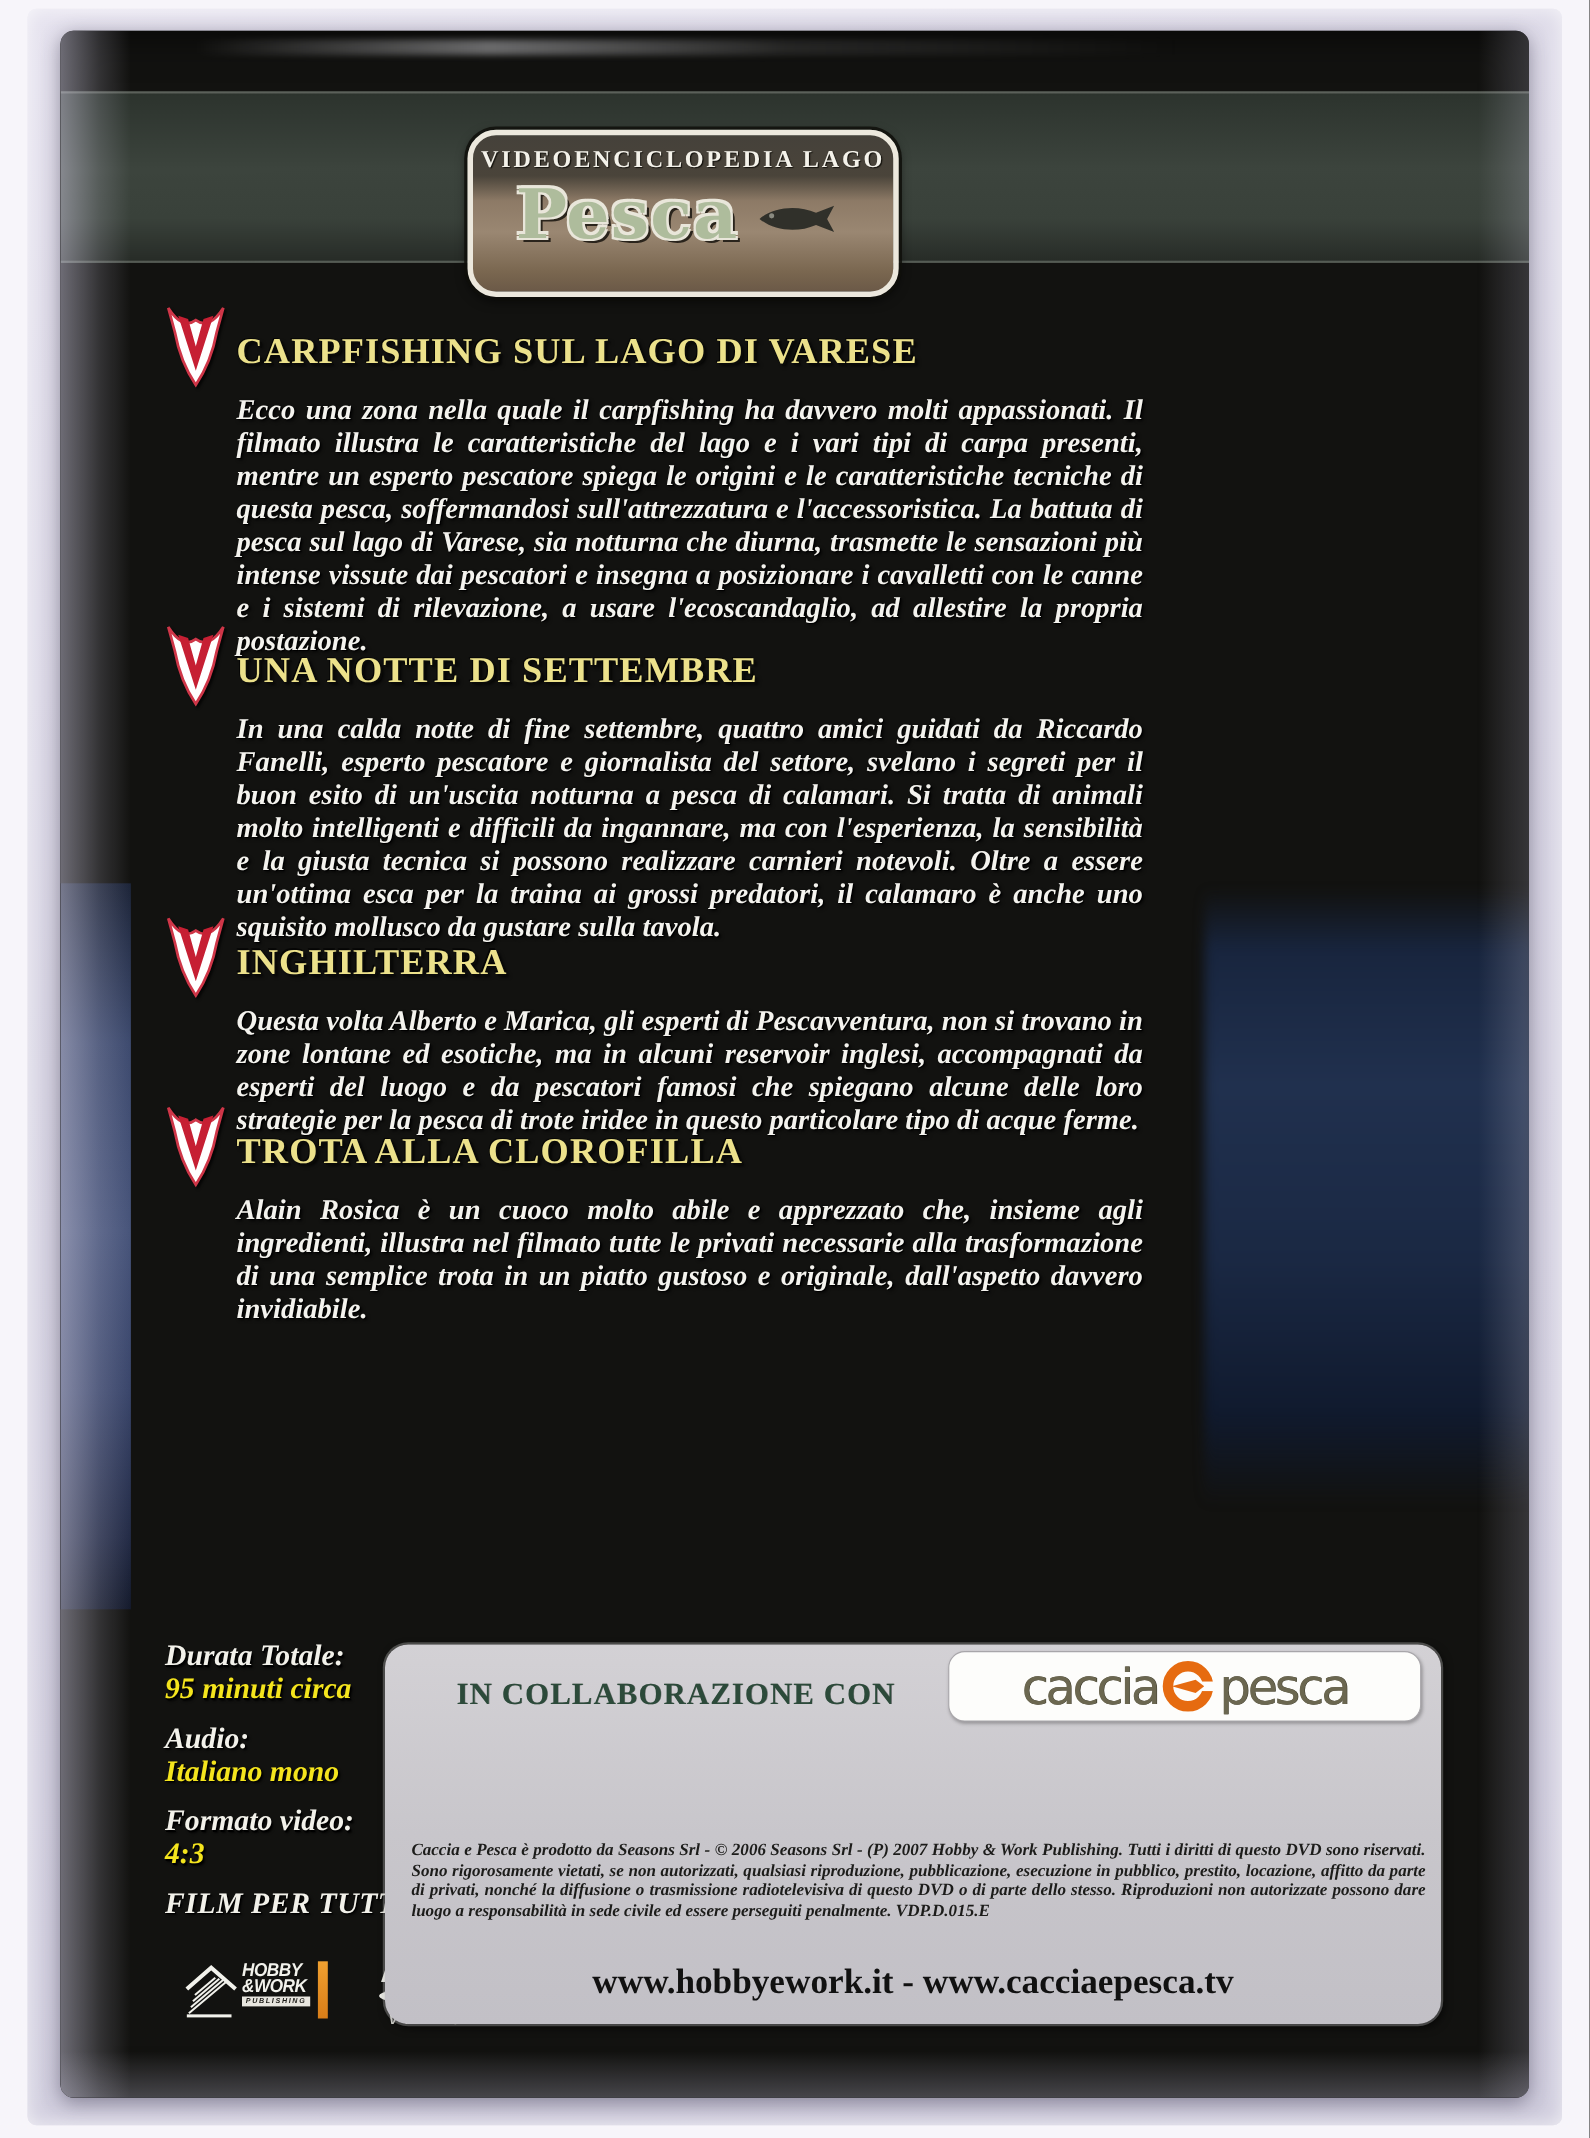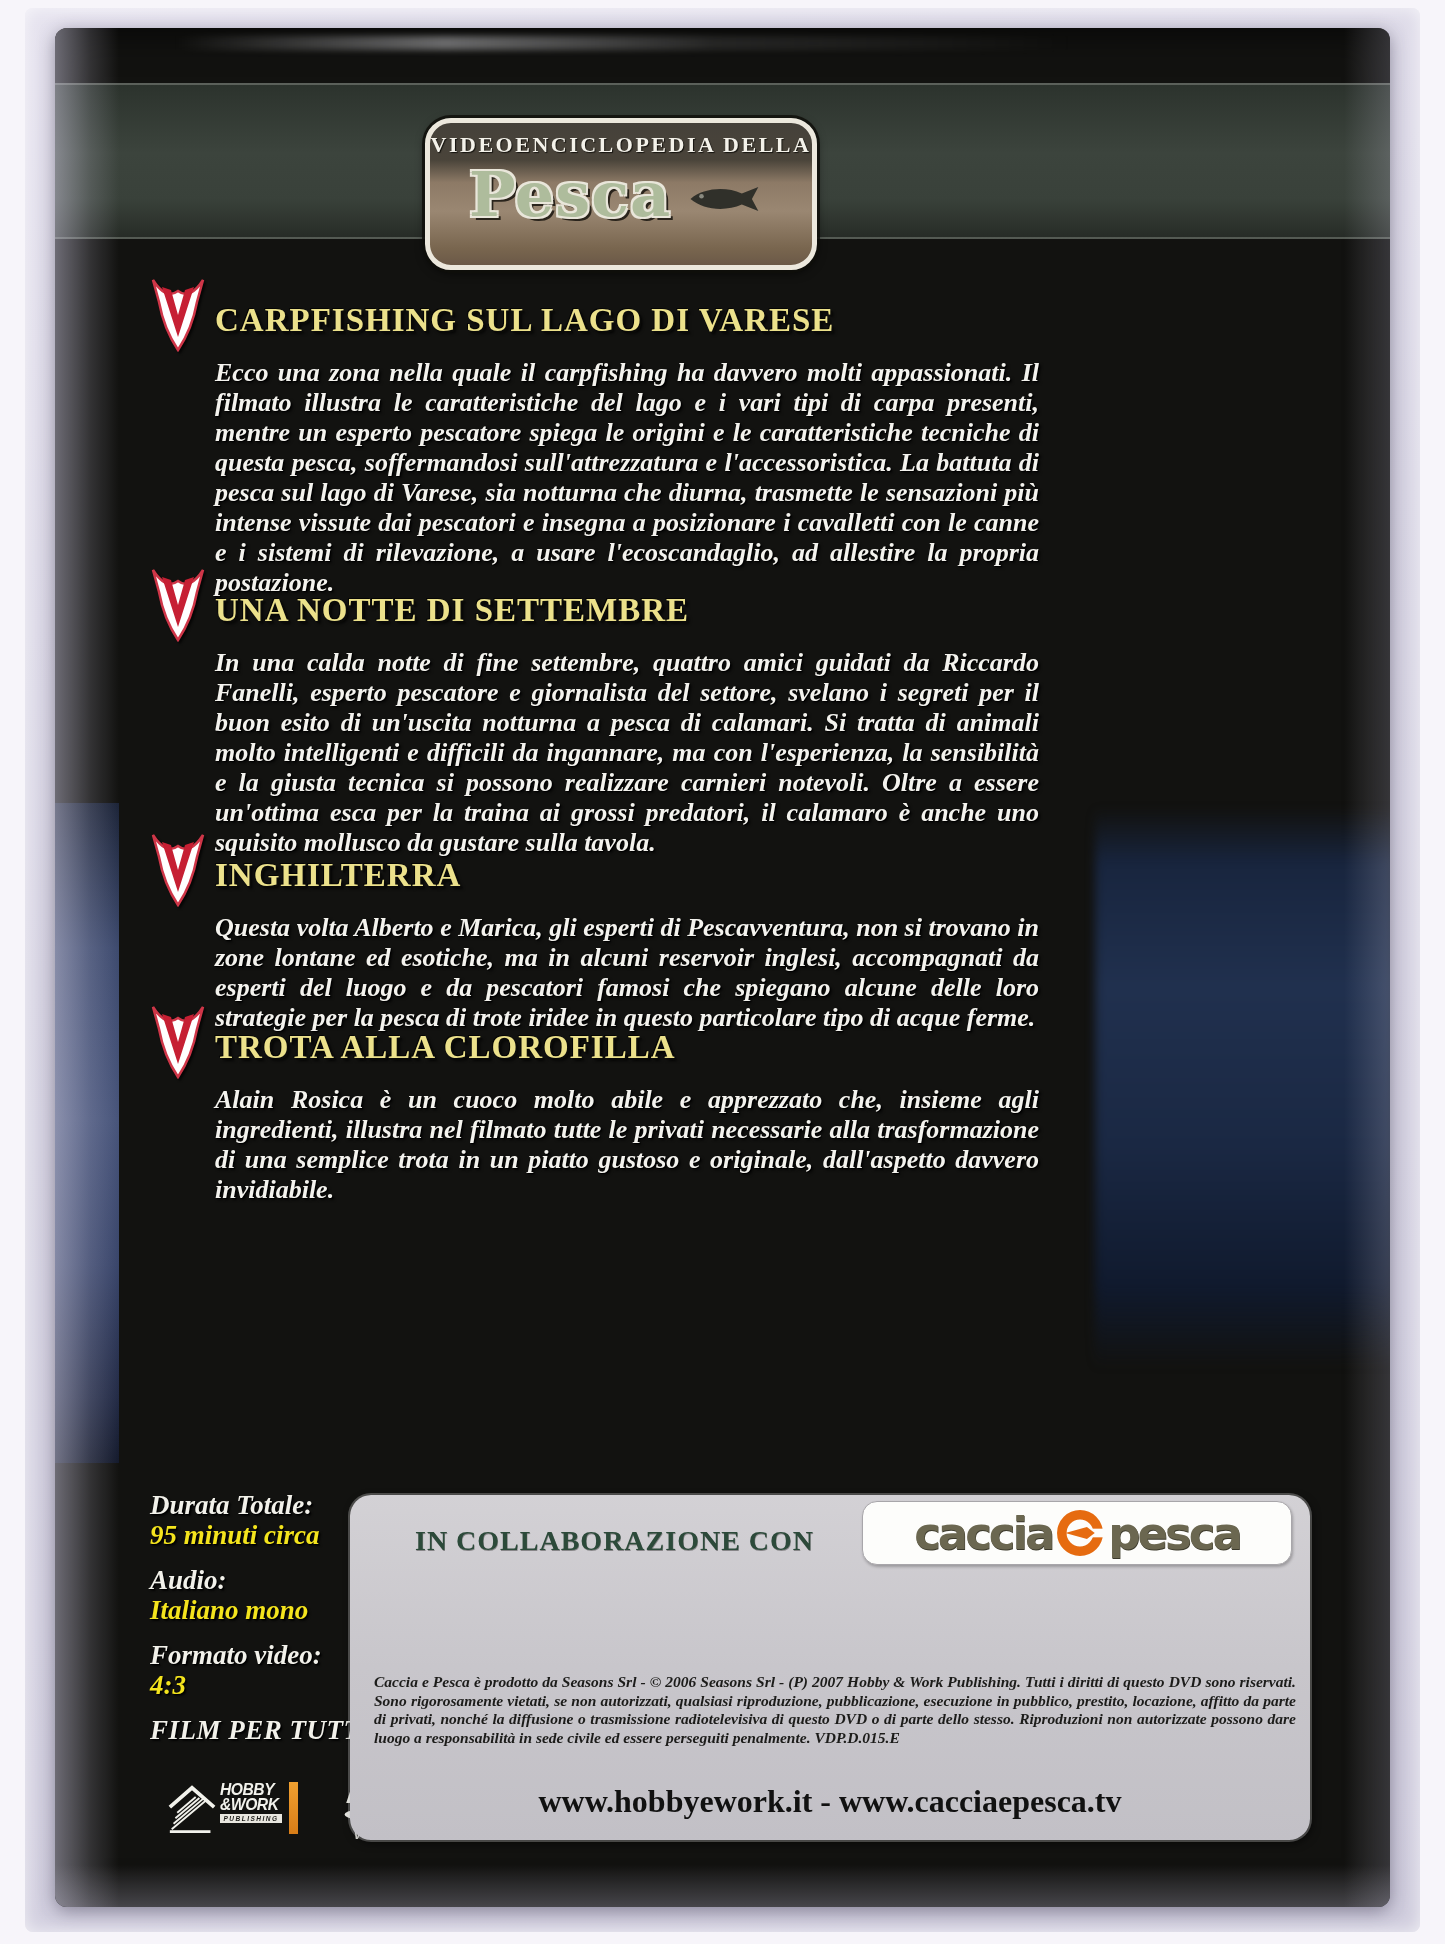--- a/index.html
+++ b/index.html
@@ -134,21 +134,21 @@
     font-size:28px;letter-spacing:1px;color:#2c4a3a;
     text-shadow:.5px .5px 0 rgba(0,0,0,.35);
   }
   .cp-logo{
     position:absolute;left:512px;top:6px;width:428px;height:62px;
     background:#fdfdfb;border-radius:15px;border:1px solid #a8a6aa;
     display:flex;align-items:center;justify-content:center;
     box-shadow:1px 2px 3px rgba(0,0,0,.25);
   }
   .cp-word{
-    font-family:"DejaVu Sans",sans-serif;font-weight:bold;
+    font-family:"DejaVu Sans",sans-serif;font-weight:normal;
     font-size:45px;letter-spacing:-3px;color:#6b6750;
     text-shadow:.5px .5px 0 #3c3a2c;
   }
   .cp-e{margin:0 2px;}
   .collab-desc{
     position:absolute;left:24px;top:94px;width:716px;
     font-family:"Liberation Serif",serif;font-style:italic;font-weight:bold;
     font-size:28px;line-height:34px;color:#131312;
   }
   .collab-fine{
@@ -167,21 +167,21 @@
 
 <div class="plastic">
   <div class="case">
 
     <div class="glare-top"></div>
     <div class="top-band"></div>
     <div class="sea-left"></div>
     <div class="sea-right"></div>
 
     <div class="logo-box">
-      <div class="logo-topline">VIDEOENCICLOPEDIA DELLA</div>
+      <div class="logo-topline">VIDEOENCICLOPEDIA LAGO</div>
       <div class="logo-main">
         <span class="logo-title">Pesca</span>
         <svg class="fish" width="88" height="34" viewBox="0 0 96 36">
           <path d="M6,18 C20,6 44,4 62,12 L80,5 L73,18 L80,31 L62,24 C44,32 20,30 6,18 Z" fill="#30302a"></path>
           <circle cx="18" cy="15" r="2.5" fill="#8a8a80"></circle>
         </svg>
       </div>
     </div>
 
     <div class="sec" style="top:255px;">

